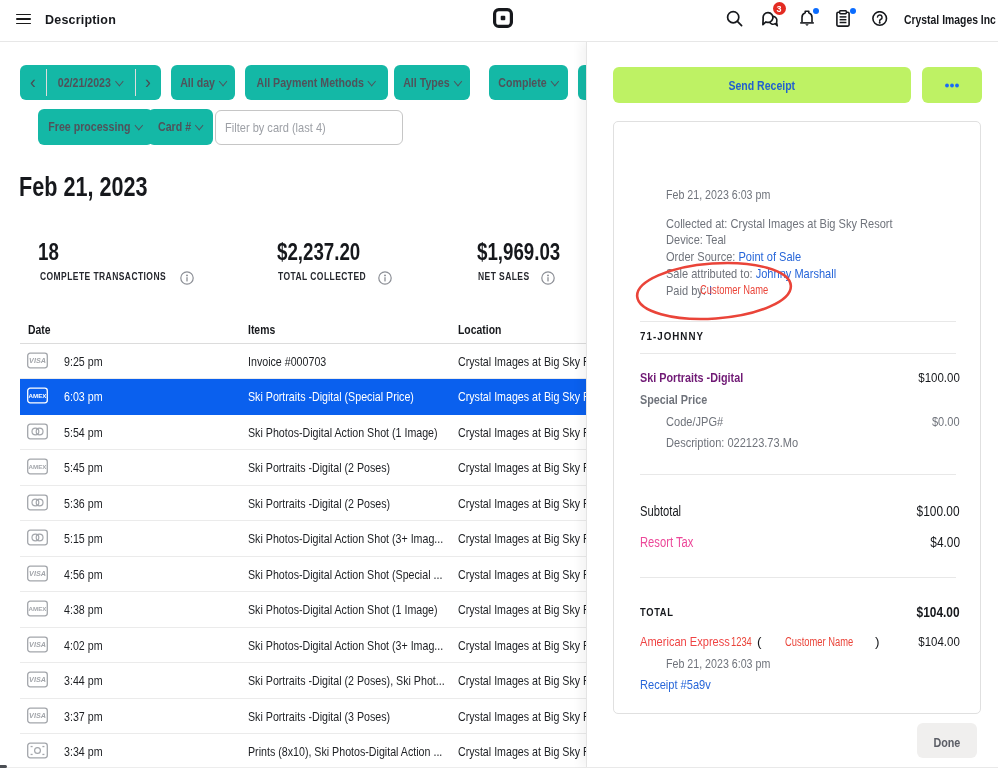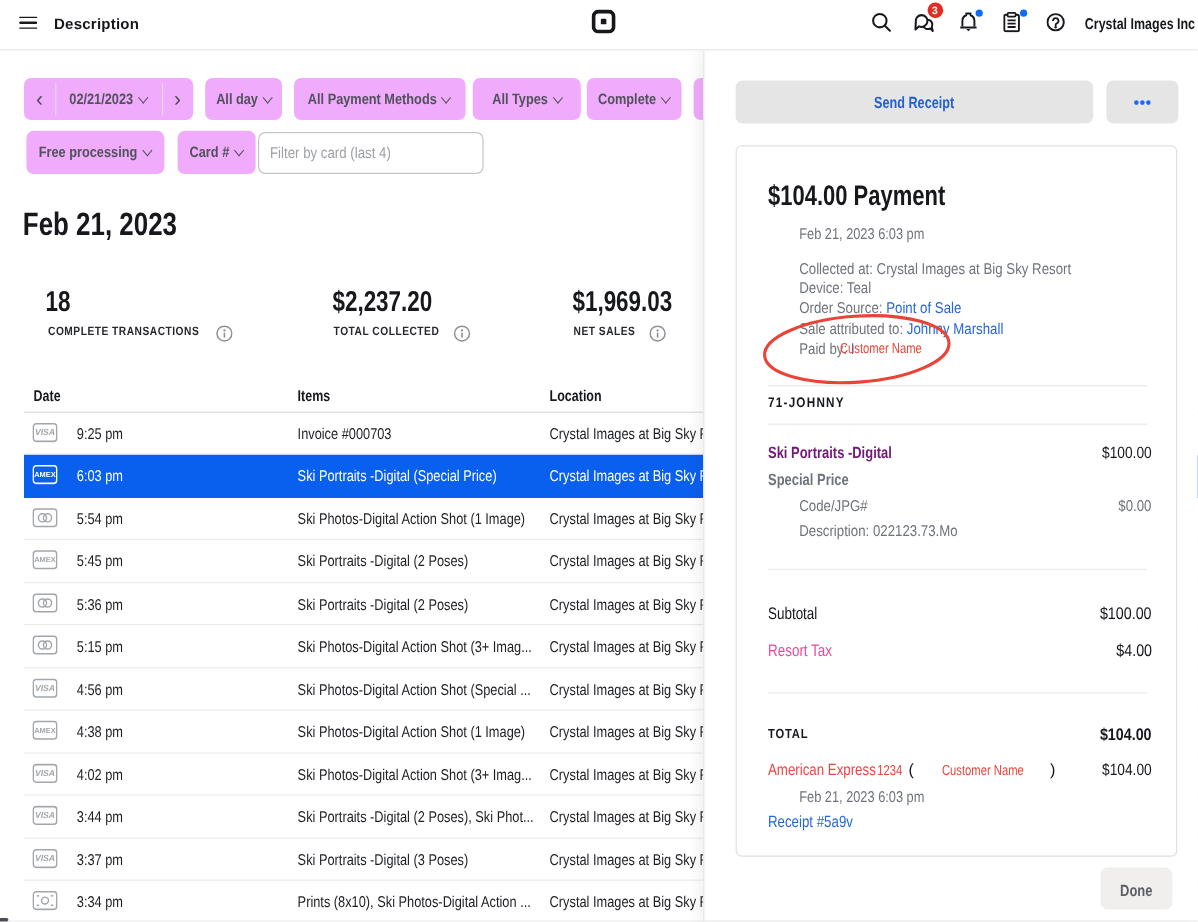--- a/index.html
+++ b/index.html
@@ -15,21 +15,21 @@
 .sxc { transform-origin:50% 50% !important; }
 
 
 #header { position:absolute; left:0; top:0; width:998px; height:42px; background:#fff;
   border-bottom:1px solid #e7e7e7; z-index:30; }
 .hbar { position:absolute; left:16px; width:15px; height:1.6px; background:#1a1a1a; border-radius:1px; }
 #title { position:absolute; left:45px; top:12.6px; font-size:12.5px; font-weight:700; color:#16181c; letter-spacing:.2px; }
 #biz { position:absolute; right:2px; top:12px; font-size:13px; font-weight:700; color:#16181c; }
 
 
-.pill { position:absolute; background:#f0abfc; border-radius:6px; height:35px; top:65px;
+.pill { position:absolute; background:#14b8a6; border-radius:6px; height:35px; top:65px;
   display:flex; align-items:center; justify-content:center;
   font-size:12.5px; font-weight:700; color:#50525a; }
 .r2 { top:109px; height:36px; }
 .chev { display:inline-block; width:9px; height:9px; margin-left:5px; position:relative; top:-2px; }
 .chev:before { content:""; position:absolute; left:1px; top:2px; width:6px; height:6px;
   border-right:1.6px solid #50525a; border-bottom:1.6px solid #50525a; transform:rotate(45deg); }
 
 
 #h1date { position:absolute; left:19px; top:171.8px; font-size:27px; font-weight:700; color:#16181c; }
 .statval { position:absolute; top:238px; font-size:24px; font-weight:700; color:#16181c; }
@@ -44,21 +44,21 @@
 .row .time { position:absolute; left:44px; top:10px; font-size:13px; color:#1d1f23; }
 .row .item { position:absolute; left:228px; top:10px; font-size:13px; color:#1d1f23; }
 .row .loc  { position:absolute; left:438px; top:10px; font-size:13px; color:#1d1f23; }
 .row .cicon { position:absolute; left:7px; top:8px; }
 .row.sel { background:#0a60ee; border-bottom-color:#0a60ee; }
 .row.sel .time,.row.sel .item,.row.sel .loc { color:#fff; }
 
 
 #panel { position:absolute; left:586px; top:41px; width:412px; height:727px; background:#fff;
   border-left:1px solid #e4e4e4; box-shadow:-5px 0 10px rgba(0,0,0,0.05); z-index:20; }
-.gbtn { position:absolute; background:#e5e5e5; border-radius:6px; top:26px; height:36px;
+.gbtn { position:absolute; background:#bef264; border-radius:6px; top:26px; height:36px;
   display:flex; align-items:center; justify-content:center; }
 #card { position:absolute; left:26px; top:80px; width:368px; height:593px;
   border:1px solid #e0e0e0; border-radius:5px; background:#fff; }
 .cpad { position:absolute; left:26px; }
 .gray { color:#6f737b;padding-left:26px; }
 .blue { color:#2766d9; }
 .red { color:#ea4439; }
 .divl { position:absolute; left:26px; right:24px; height:1px; background:#e8e8e8; }
 .amt { position:absolute; right:20px;text-align:right; }
 .amt .sx85, .amt .sx82 { transform-origin:100% 0; }
@@ -76,28 +76,28 @@
 <div class="pill" style="left:46px; width:89px; background:none;">
     <span class="sx85 sxc">02/21/2023<span class="chev"></span></span>
   </div>
 <div class="pill" style="left:135px; width:26px; background:none; font-size:17.5px; font-weight:400; color:#4a4c52;">›</div>
 <div class="pill" style="left:171px; width:64px;">
     <span class="sx85 sxc">All day<span class="chev"></span></span>
   </div>
 <div class="pill" style="left:245px; width:143px;">
     <span class="sx85 sxc">All Payment Methods<span class="chev"></span></span>
   </div>
-<div class="pill" style="left:394px; width:90px;">
+<div class="pill" style="left:394px; width:76px;">
     <span class="sx85 sxc">All Types<span class="chev"></span></span>
   </div>
 <div class="pill" style="left:489px; width:79px;">
     <span class="sx85 sxc">Complete<span class="chev"></span></span>
   </div>
 <div class="pill" style="left:578px; width:62px;"></div>
-<div class="pill r2" style="left:22px; width:115px;">
+<div class="pill r2" style="left:38px; width:115px;">
     <span class="sx85 sxc">Free processing<span class="chev"></span></span>
   </div>
 <div class="pill r2" style="left:148px; width:65px;">
     <span class="sx85 sxc">Card #<span class="chev"></span></span>
   </div>
 <div style="position:absolute; left:215px; top:110px; width:188px; height:35px; background:#fff;
    border:1px solid #c6c6c6; border-radius:6px; display:flex; align-items:center;
    padding-left:9px; font-size:13px; color:#9da0a6;">
     <span class="sx85">Filter by card (last 4)</span>
   </div>
@@ -301,21 +301,20 @@
     </div>
   <div class="gbtn" style="left:335px; width:60px;">
       <svg width="14" height="5" viewBox="0 0 14 5">
         <circle cx="2" cy="2.5" r="1.9" fill="#1b6af5"></circle>
         <circle cx="7" cy="2.5" r="1.9" fill="#1b6af5"></circle>
         <circle cx="12" cy="2.5" r="1.9" fill="#1b6af5"></circle>
       </svg>
     </div>
 
   <div id="card">
-    <div class="cpad" style="top:28px; font-size:23.5px; font-weight:700; color:#16181c;"><span class="sx78">$104.00 Payment</span></div>
     <div class="cpad gray" style="top:65px; font-size:13px;"><span class="sx82">Feb 21, 2023 6:03 pm</span></div>
     <div class="cpad gray" style="top:93.5px; font-size:13px; line-height:16.9px;">
       <span class="sx85">Collected at: Crystal Images at Big Sky Resort</span><br>
       <span class="sx85">Device: Teal</span><br>
       <span class="sx85">Order Source: <span class="blue">Point of Sale</span></span><br>
       <span class="sx85">Sale attributed to: <span class="blue">Johnny Marshall</span></span><br>
       <span class="sx85">Paid by: <span class="blue">I</span></span>
     </div>
     <div class="cpad red" style="left:86px; top:161px; font-size:12px;"><span class="sx78">Customer Name</span></div>
     <svg style="position:absolute; left:13px; top:132px; width:174px; height:74px;" viewBox="0 0 174 74">

